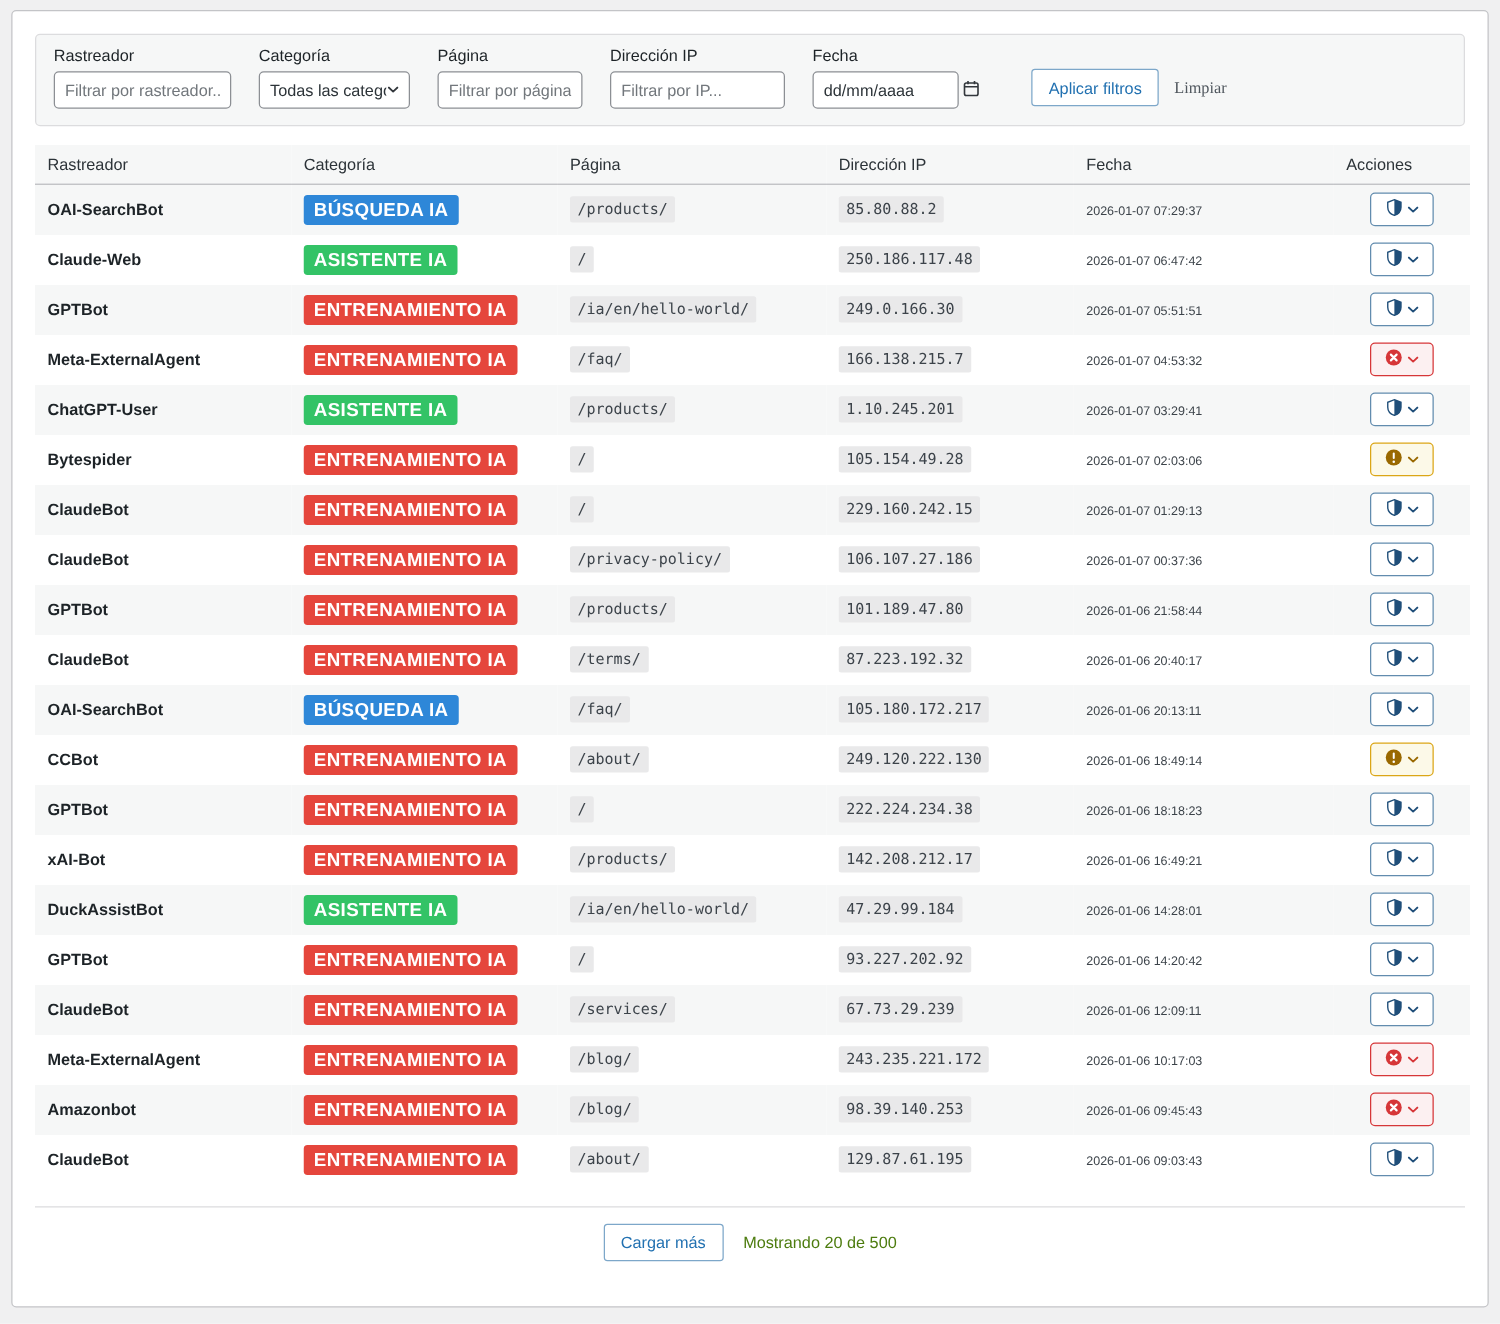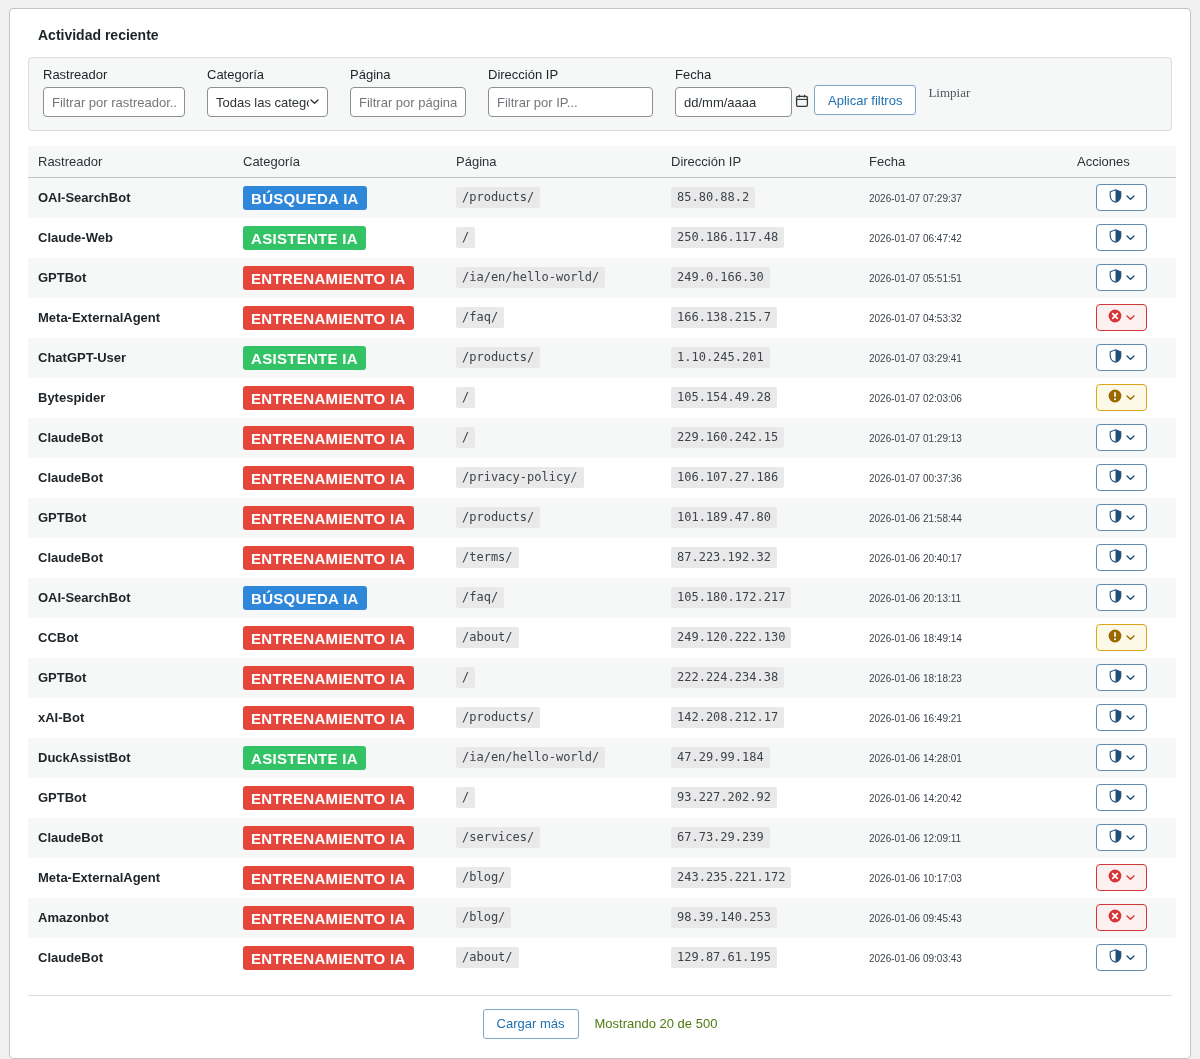--- a/index.html
+++ b/index.html
@@ -43,29 +43,29 @@
     background: #fff;
     font-size: 13px;
     color: #2c3338;
     padding: 0 8px;
   }
   .text-input { font-family: "Liberation Sans", sans-serif; }
   .text-input::placeholder { color: #72777c; opacity: 1; }
   .w-crawler { width: 142px; }
   .w-category { width: 121px; }
   .w-page { width: 116px; }
-  .w-ip { width: 165px; }
+  .w-ip { width: 140px; }
   .w-date { width: 117px; gap: 39px; }
   .fake-select {
     display: flex; align-items: center; justify-content: space-between;
     cursor: pointer; position: relative; gap: 1px;
   }
   .fake-select .sel-text { white-space: nowrap; overflow: hidden; }
   .fake-date { display: flex; align-items: center; justify-content: space-between; cursor: text; }
-  .filter-actions { display: flex; align-items: flex-start; gap: 12px; padding-bottom: 2px; }
+  .filter-actions { display: flex; align-items: center; gap: 12px; padding-bottom: 2px; margin-left: 36px; }
   .btn-secondary {
     height: 30px;
     padding: 0 13px;
     background: #fff;
     border: 1px solid #7da7c9;
     border-radius: 3px;
     color: #2271b1;
     font-size: 13px;
     font-family: "Liberation Sans", sans-serif;
     cursor: pointer;
@@ -146,21 +146,20 @@
     align-items: center;
     gap: 16px;
   }
   .showing-text { font-size: 13px; color: #4d7c0f; }
 </style>
 </head>
 <body>
 
 <div class="card">
 
-  <h2 class="panel-title">Actividad reciente</h2>
 
   <div class="filter-bar">
     <div class="filter-group">
       <label class="filter-label">Rastreador</label>
       <input class="text-input w-crawler" type="text" placeholder="Filtrar por rastreador..." style="">
     </div>
     <div class="filter-group">
       <label class="filter-label">Categoría</label>
       <div class="fake-select w-category">
         <span class="sel-text">Todas las categorías</span>

